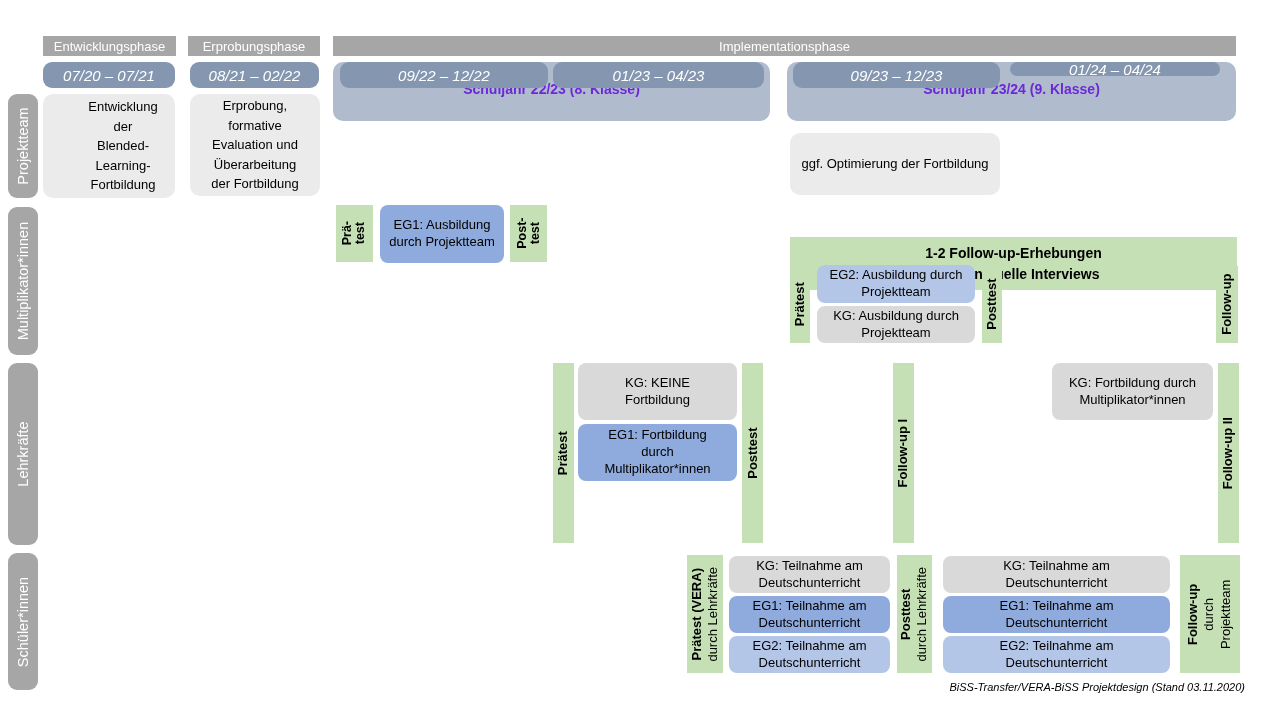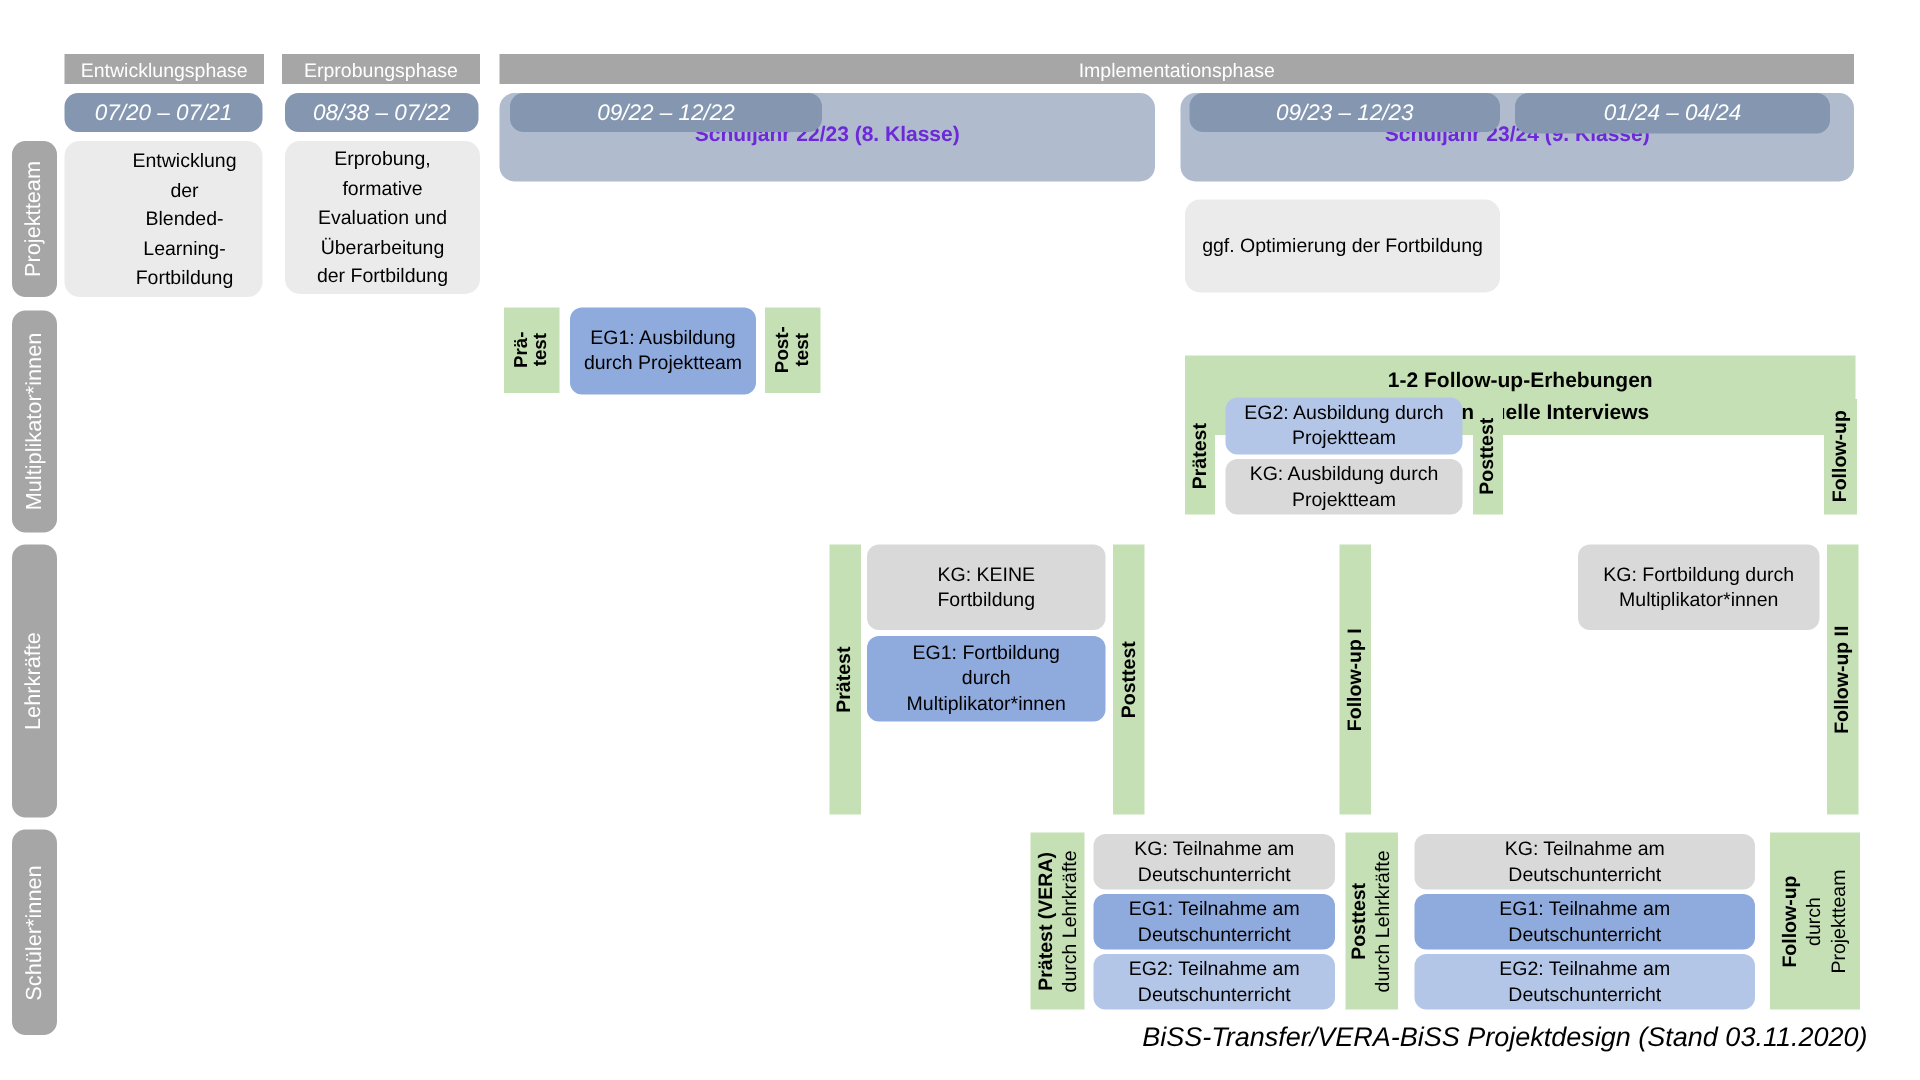--- a/index.html
+++ b/index.html
@@ -36,39 +36,40 @@
            text-align:center; color:#000000; }
   .green .rot { transform:rotate(-90deg); white-space:nowrap; font-weight:bold;
                 font-size:13px; line-height:1.25; }
   .green .rot .sub { font-weight:normal; }
   .green .rot.compact { line-height:1.05; font-size:12.5px; }
 
   .banner { background:#c5e0b4; display:flex; flex-direction:column; align-items:center;
             justify-content:center; font-weight:bold; font-size:14px; line-height:1.45;
             text-align:center; color:#000000; }
 
-  .footer { font-style:italic; font-size:18px; color:#000000; white-space:nowrap; }
+  .footer { font-style:italic; font-size:11px; color:#000000; white-space:nowrap; }
 </style>
 </head>
 <body>
 
 <div class="canvas">
 
   <div class="abs phase" style="left:43px;top:36px;width:133px;height:20px;">Entwicklungsphase</div>
   <div class="abs phase" style="left:188px;top:36px;width:132px;height:20px;">Erprobungsphase</div>
   <div class="abs phase" style="left:333px;top:36px;width:903px;height:20px;">Implementationsphase</div>
 
   <div class="abs band" style="left:333px;top:62px;width:437px;height:59px;">Schuljahr 22/23 (8. Klasse)</div>
   <div class="abs band" style="left:787px;top:62px;width:449px;height:59px;">Schuljahr 23/24 (9. Klasse)</div>
 
   <div class="abs pill" style="left:43px;top:62px;width:132px;height:26px;">07/20 – 07/21</div>
-  <div class="abs pill" style="left:190px;top:62px;width:129px;height:26px;">08/38 – 07/22</div>
+  <div class="abs pill" style="left:190px;top:62px;width:129px;height:26px;">08/21 – 02/22</div>
   <div class="abs pill" style="left:340px;top:62px;width:208px;height:26px;">09/22 – 12/22</div>
+  <div class="abs pill" style="left:553px;top:62px;width:211px;height:26px;">01/23 – 04/23</div>
   <div class="abs pill" style="left:793px;top:62px;width:207px;height:26px;">09/23 – 12/23</div>
-  <div class="abs pill" style="left:1010px;top:62px;width:210px;height:27px;">01/24 – 04/24</div>
+  <div class="abs pill" style="left:1010px;top:62px;width:210px;height:14px;">01/24 – 04/24</div>
 
   <div class="abs vlabel" style="left:8px;top:94px;width:30px;height:104px;">
     <div class="rot">Projektteam</div>
   </div>
   <div class="abs vlabel" style="left:8px;top:207px;width:30px;height:148px;">
     <div class="rot">Multiplikator*innen</div>
   </div>
   <div class="abs vlabel" style="left:8px;top:363px;width:30px;height:182px;">
     <div class="rot">Lehrkräfte</div>
   </div>

